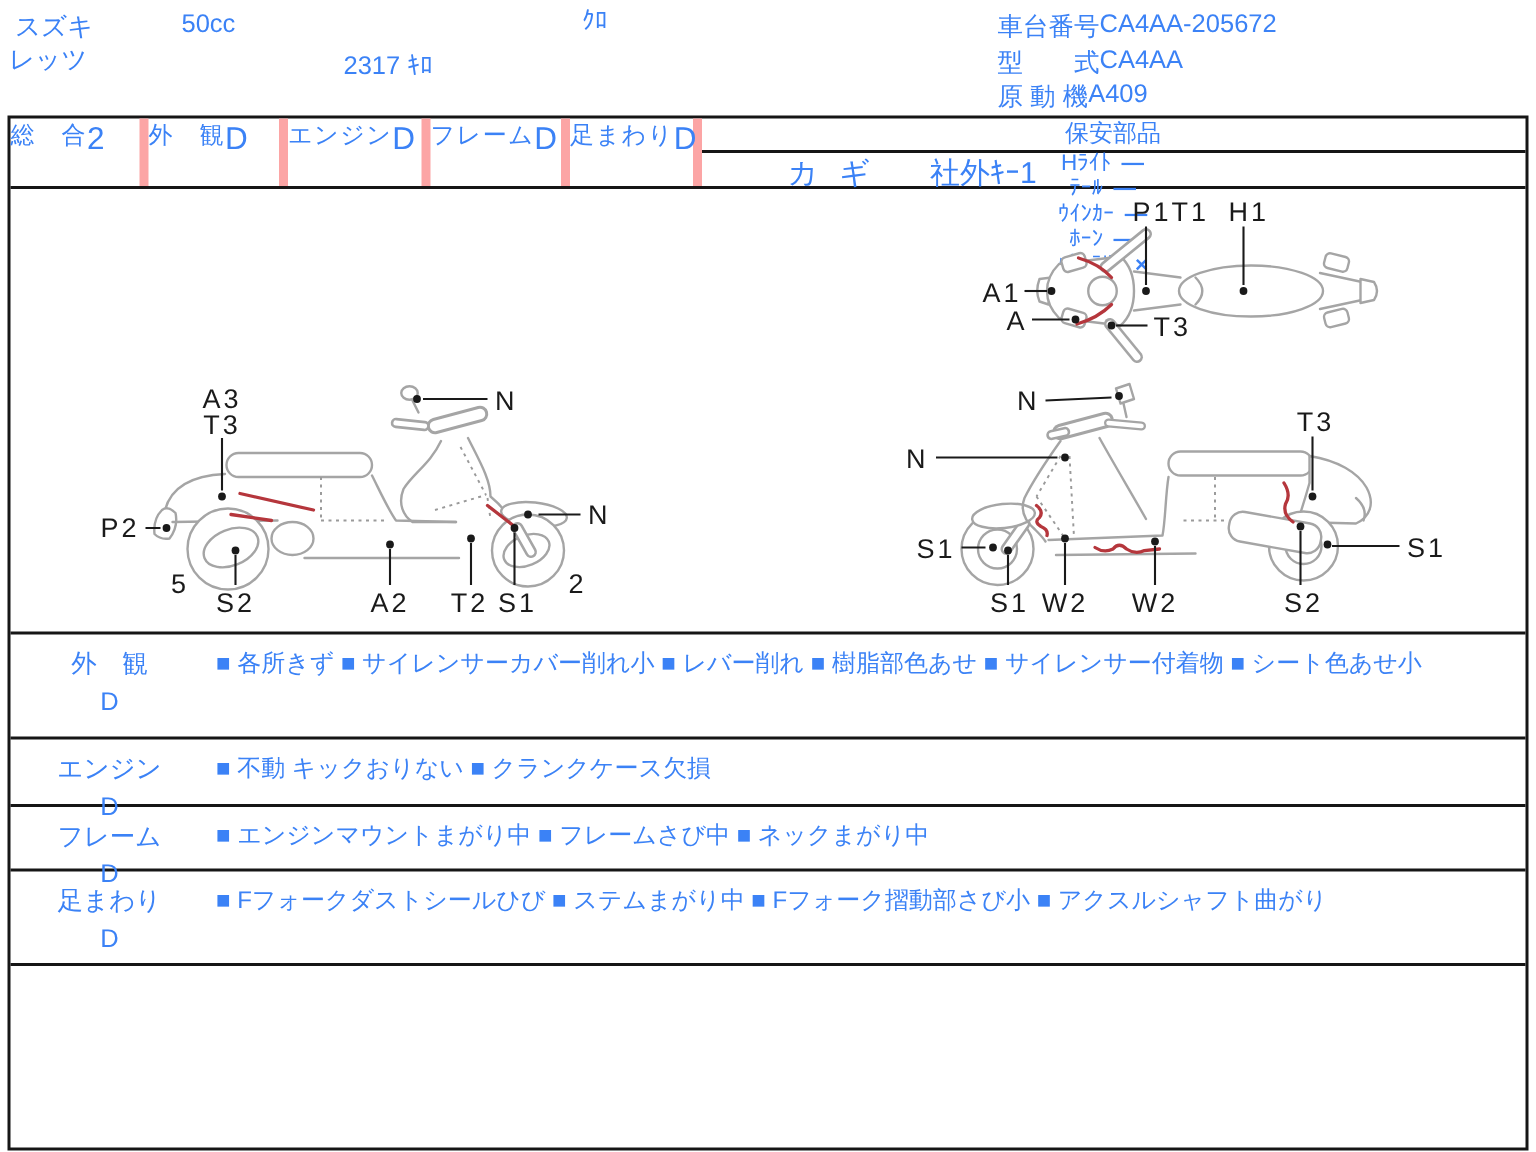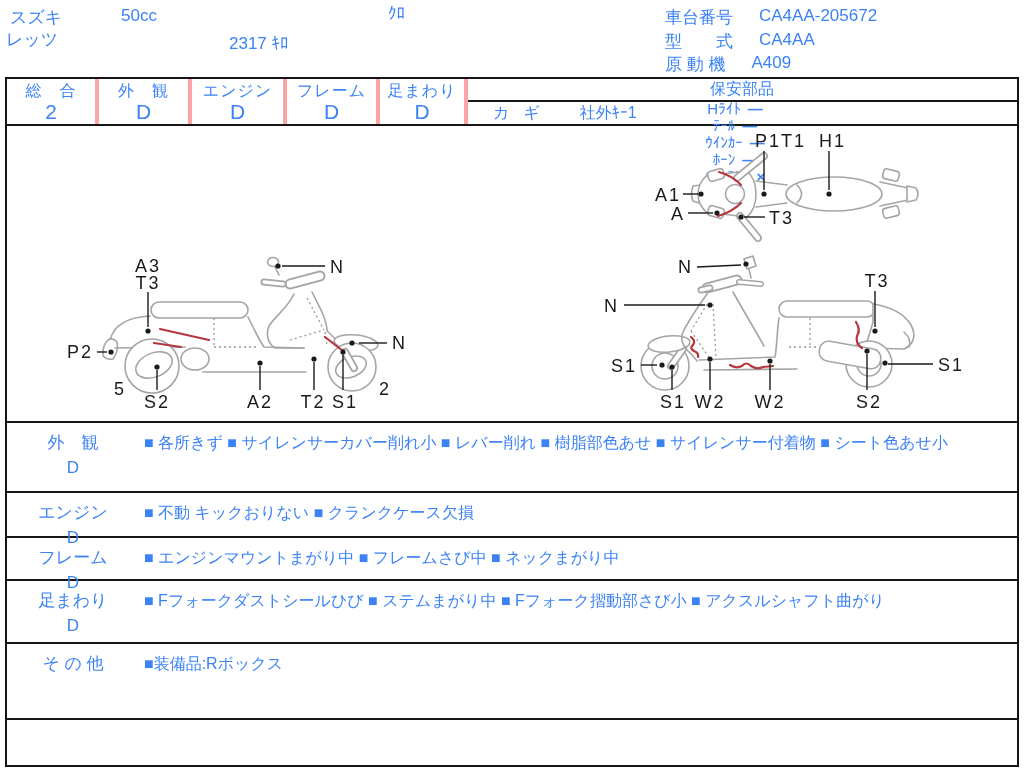--- a/index.html
+++ b/index.html
@@ -3,40 +3,40 @@
 <meta charset="utf-8">
 <style>
   html,body{margin:0;padding:0;background:#fff;}
   #sheet{
     position:relative;width:1024px;height:768px;background:#fff;overflow:hidden;
     font-family:"Liberation Sans","DejaVu Sans",sans-serif;color:#3b82f6;
   }
   .abs{position:absolute;}
   
   .hd{font-size:17px;white-space:nowrap;}
-  .hd-right{display:flex;gap:26px;}
+  .hd-right{display:flex;gap:0;}
   
   #table{
     position:absolute;left:5px;top:77px;width:1014px;height:690px;
     border:2px solid #161616;box-sizing:border-box;display:flex;flex-direction:column;background:#fff;
   }
   .trow{box-sizing:border-box;border-bottom:2px solid #161616;flex:0 0 auto;}
   .trow:last-child{border-bottom:none;flex:1 1 auto;}
   
   #grade-row{height:47px;display:flex;}
-  .gcell{box-sizing:border-box;border-right:4px solid #fca5a5;display:flex;flex-direction:column;align-items:center;justify-content:flex-start;padding-top:2px;}
+  .gcell{box-sizing:border-box;border-right:6px solid #fca5a5;display:flex;align-items:flex-start;justify-content:flex-start;padding-top:2px;}
   .gcell .glabel{font-size:16px;line-height:19px;letter-spacing:1px;white-space:nowrap;}
   .gcell .gvalue{font-size:21px;line-height:23px;}
   #safety-cell{flex:1;border-right:none;padding:0;display:flex;flex-direction:column;align-items:stretch;}
   #safety-top{box-sizing:border-box;height:23px;border-bottom:2px solid #161616;display:flex;align-items:center;padding-left:7px;white-space:nowrap;flex-direction:column;}
   #safety-top .stitle{font-size:16px;margin-right:8px;}
   .sitem{display:flex;align-items:baseline;margin-right:22px;font-size:15px;}
   .sitem .sname{margin-right:7px;}
   .sitem .sstat{font-weight:bold;}
-  #safety-bottom{flex:1;display:flex;align-items:center;padding-left:25px;font-size:16px;}
+  #safety-bottom{flex:1;display:flex;align-items:center;padding-left:25px;font-size:20px;margin-left:32px;}
   #safety-bottom .klabel{letter-spacing:14px;}
   #safety-bottom .kvalue{margin-left:26px;}
   
   #diagram-cell{height:297px;position:relative;}
   #diagram-cell svg{position:absolute;left:0;top:0;}
   .dia-outline{stroke:#a5a5a5;stroke-width:1.6;fill:none;stroke-linecap:round;stroke-linejoin:round;}
   .dia-fill{stroke:#a5a5a5;stroke-width:1.6;fill:#fff;stroke-linejoin:round;}
   .dia-dotted{stroke:#9a9a9a;stroke-width:1.3;fill:none;stroke-dasharray:2 3;}
   .dia-red{stroke:#b5363c;stroke-width:2.2;fill:none;stroke-linecap:round;}
   .dia-call{stroke:#1a1a1a;stroke-width:1.4;fill:none;}
@@ -310,22 +310,16 @@
     </div>
 
     <div id="row-ashi" class="trow crow">
       <div class="c-label">
         <div>足まわり</div>
         <div class="cgrade">D</div>
       </div>
       <div class="c-text">■ Fフォークダストシールひび ■ ステムまがり中 ■ Fフォーク摺動部さび小 ■ アクスルシャフト曲がり</div>
     </div>
 
-    <div id="row-other" class="trow crow">
-      <div class="c-label">
-        <div>そ の 他</div>
-      </div>
-      <div class="c-text">■装備品:Rボックス</div>
-    </div>
 
     <div id="row-empty" class="trow"></div>
   </div>
 </div>
 
 </body></html>

